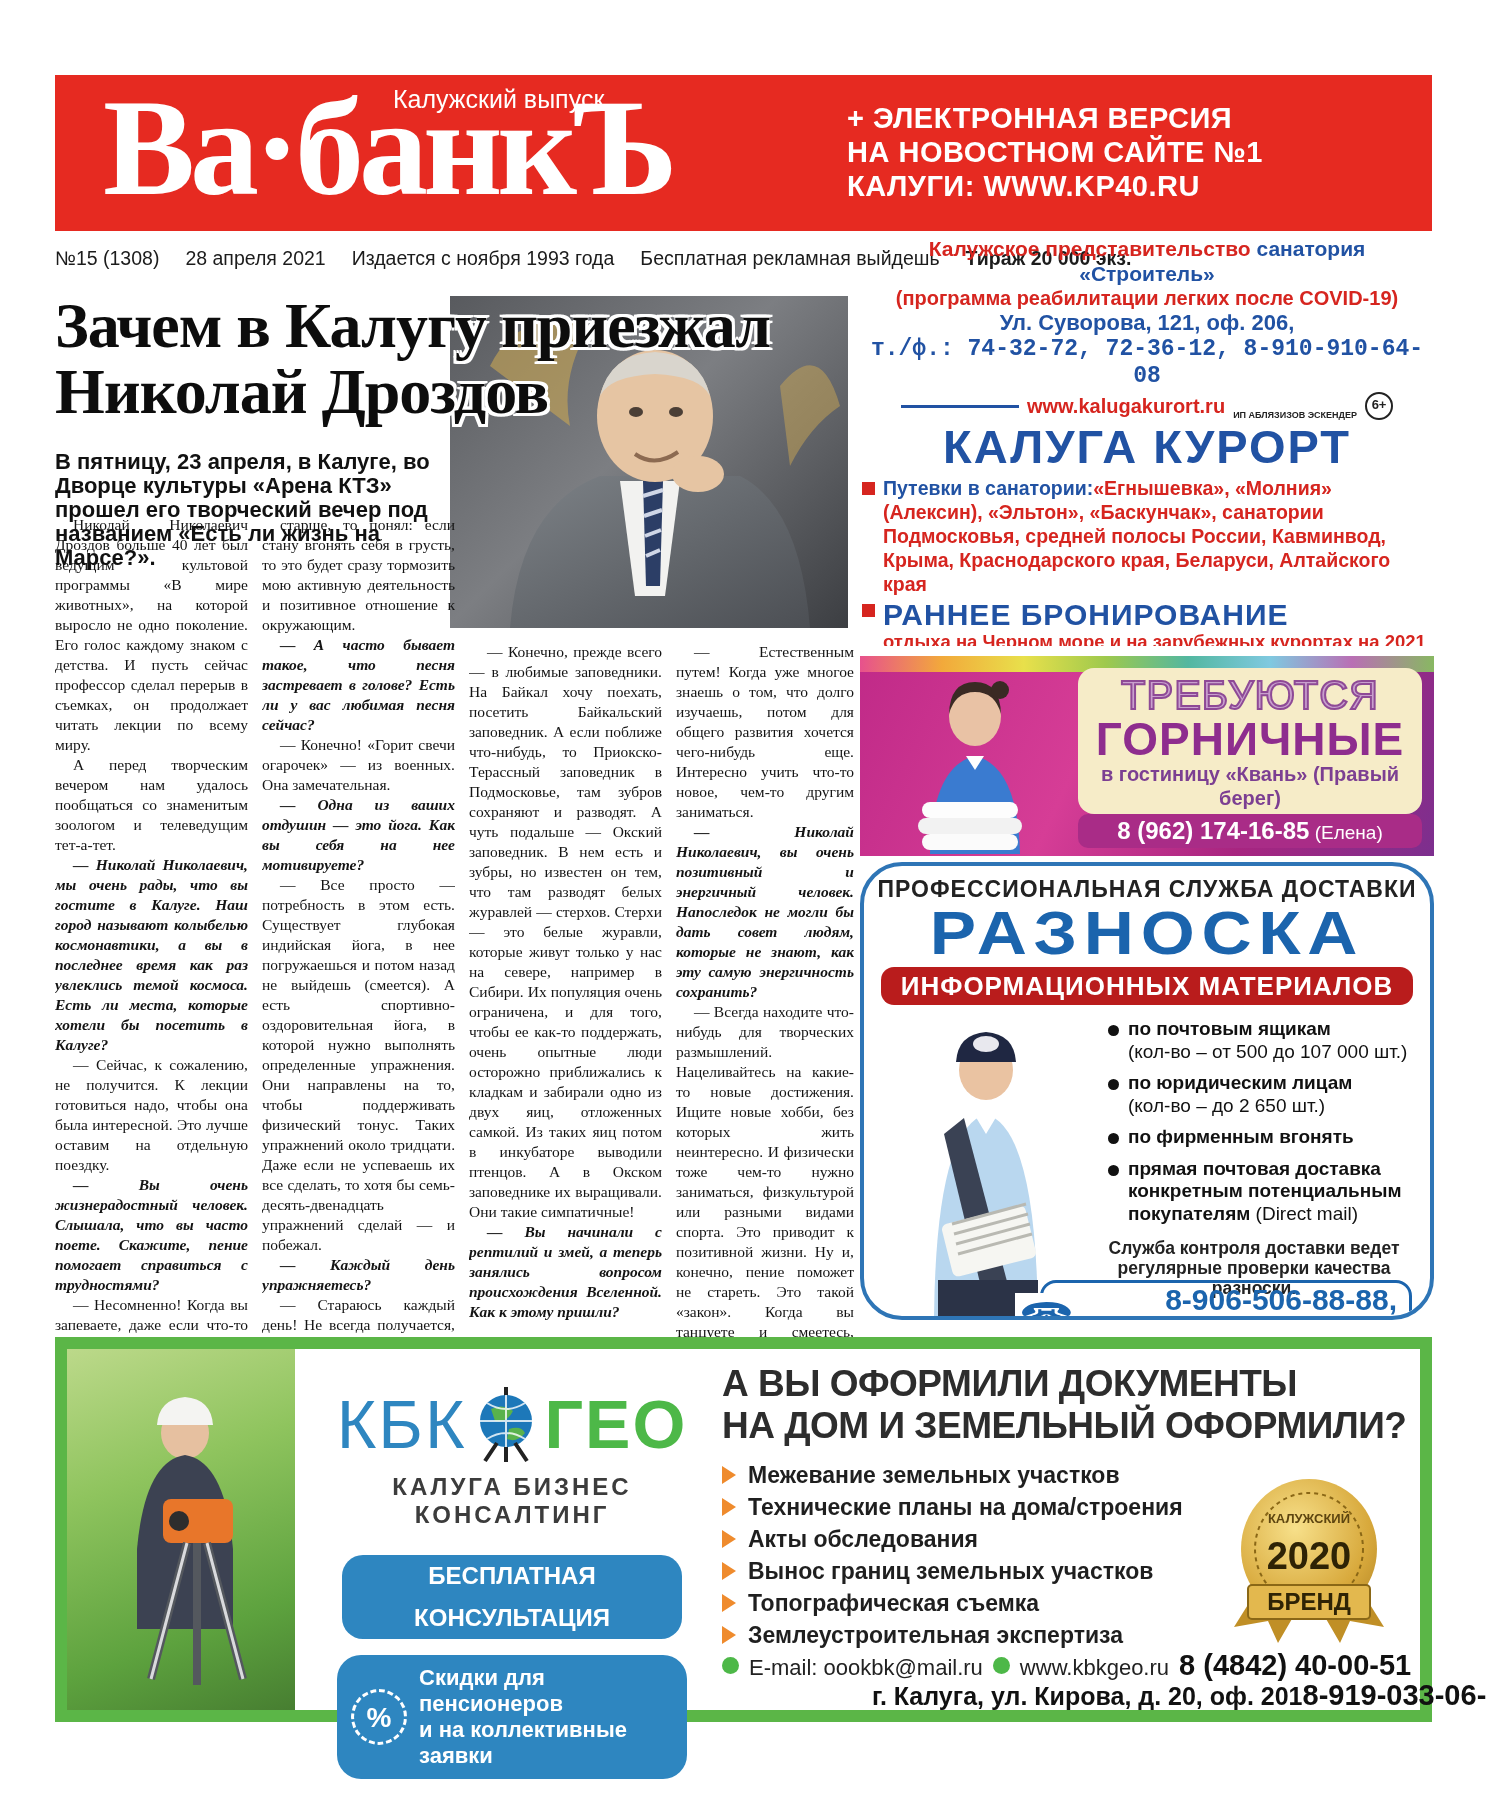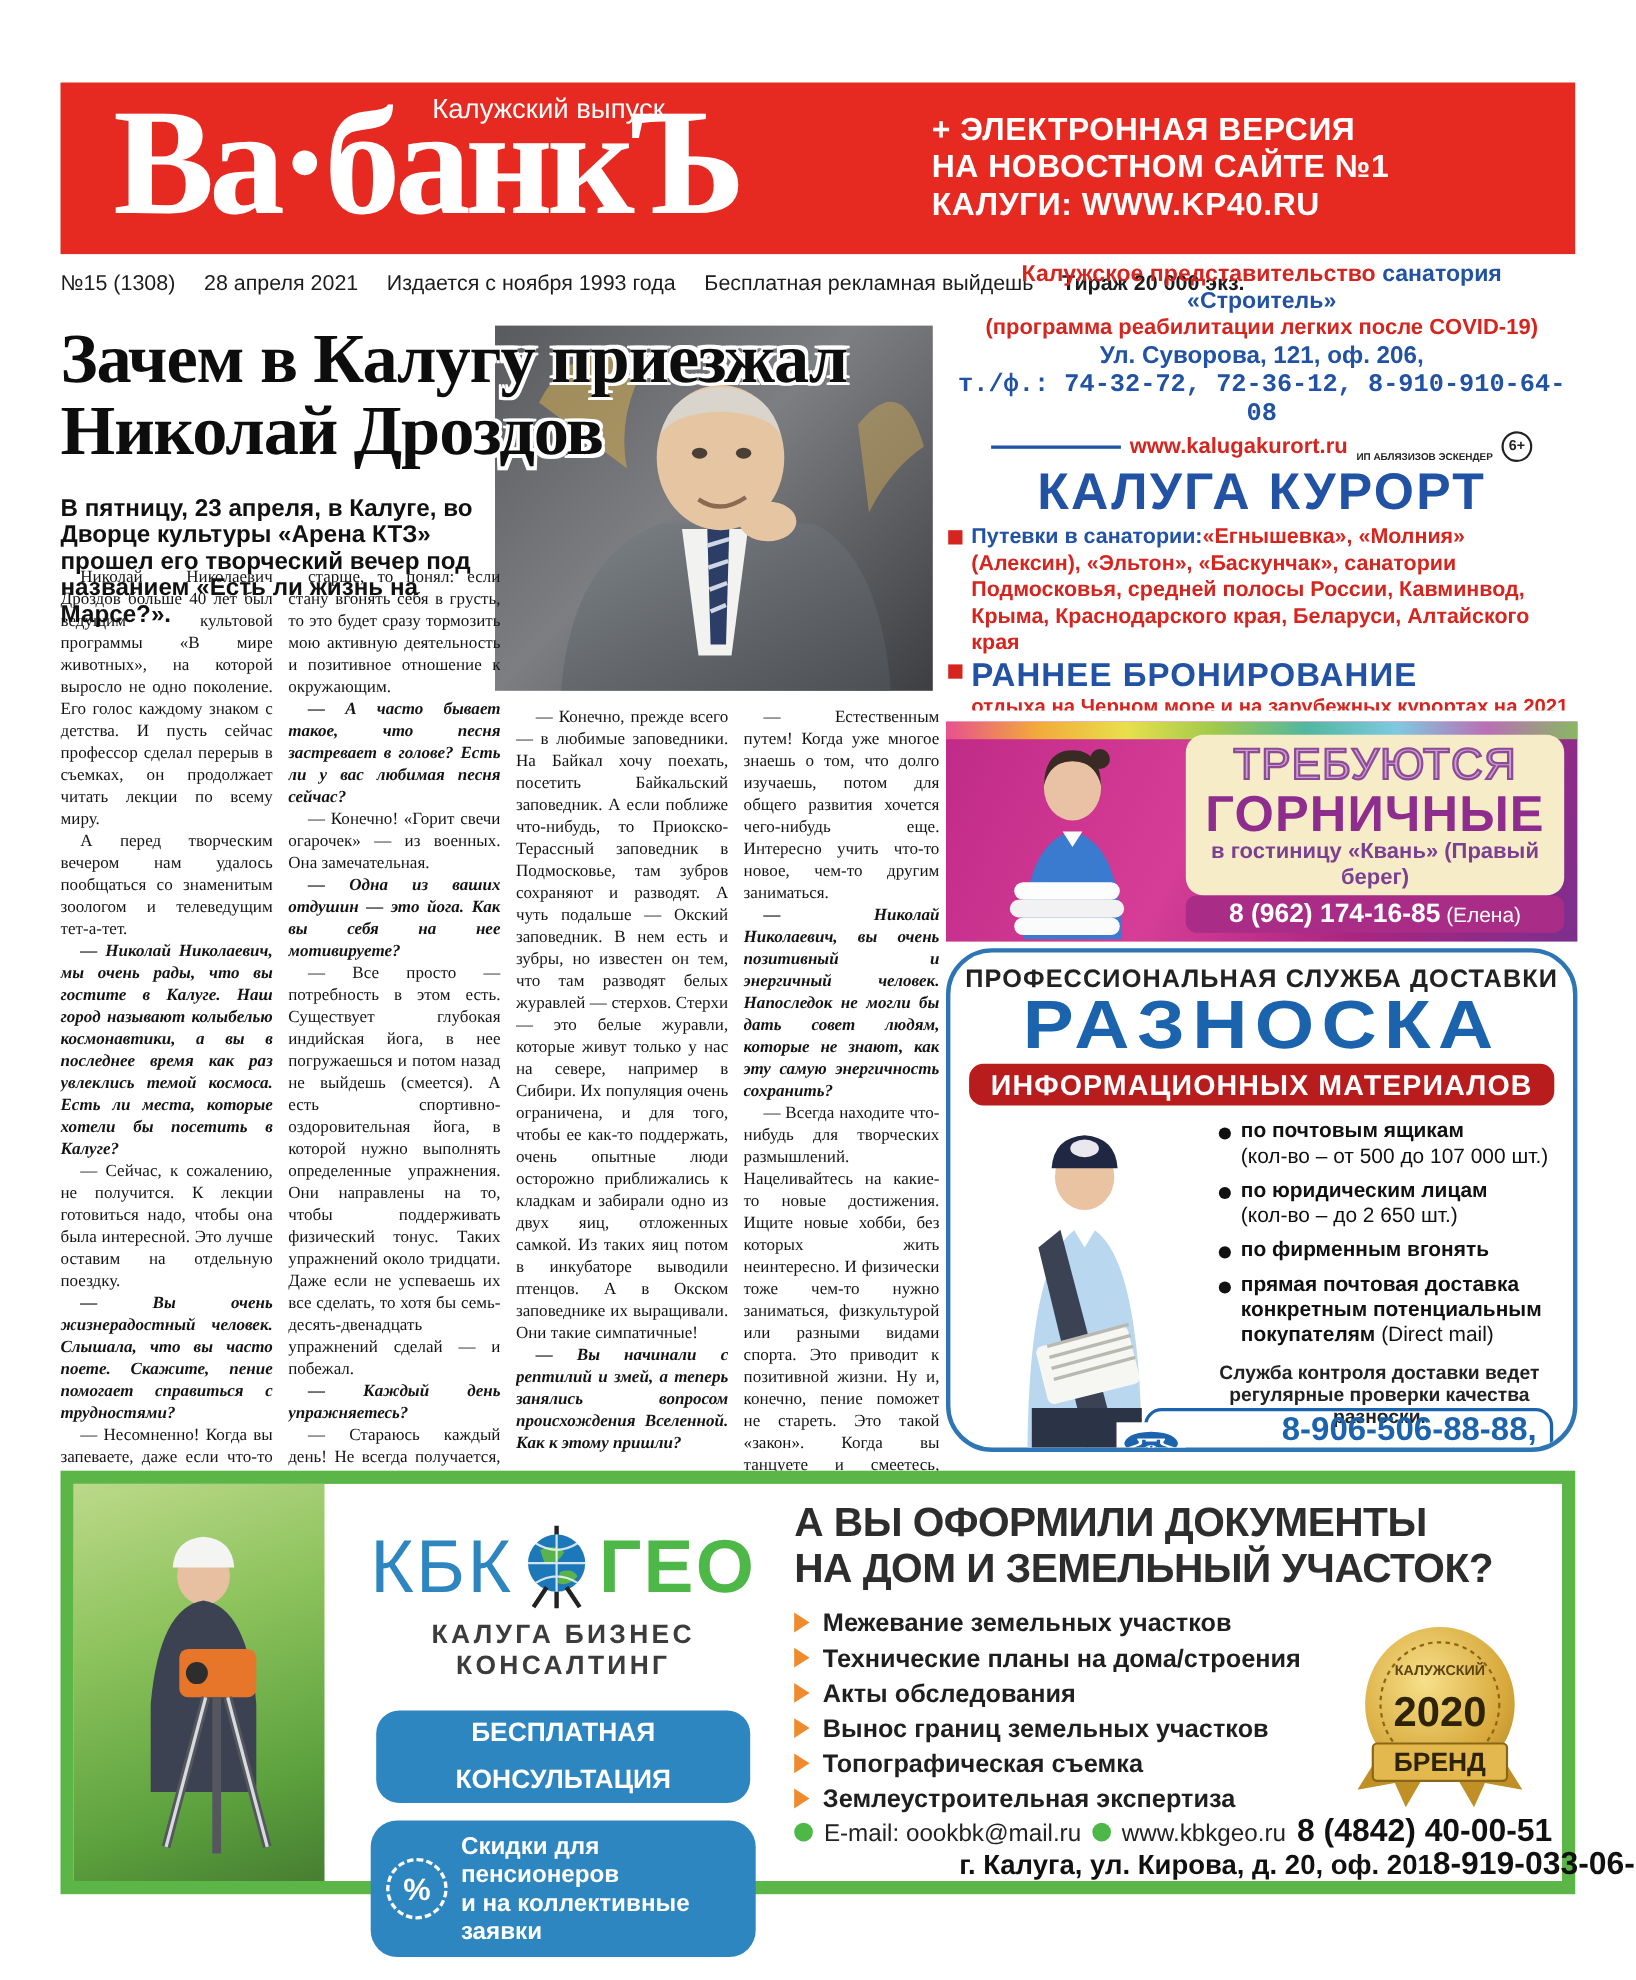--- a/index.html
+++ b/index.html
@@ -340,21 +340,21 @@
       <div class="kbk-sub">КАЛУГА  БИЗНЕС  КОНСАЛТИНГ</div>
       <div class="kbk-pill">БЕСПЛАТНАЯ КОНСУЛЬТАЦИЯ</div>
       <div class="kbk-disc">
         <span class="kbk-disc-badge">%</span>
         <span class="kbk-disc-text"><span>Скидки для пенсионеров</span><br><span>и на коллективные заявки</span></span>
       </div>
     </div>
     <div class="kbk-right">
       <div class="kbk-head">
         <span>А ВЫ ОФОРМИЛИ ДОКУМЕНТЫ</span><br>
-        <span>НА ДОМ И ЗЕМЕЛЬНЫЙ УЧАСТОК?</span>
+        <span>НА ДОМ И ЗЕМЕЛЬНЫЙ ОФОРМИЛИ?</span>
       </div>
       <div class="kbk-list">
         <div class="kbk-li">
             <span class="kbk-arrow"></span>
             <span>Межевание земельных участков</span>
           </div>
         <div class="kbk-li">
             <span class="kbk-arrow"></span>
             <span>Технические планы на дома/строения</span>
           </div>

